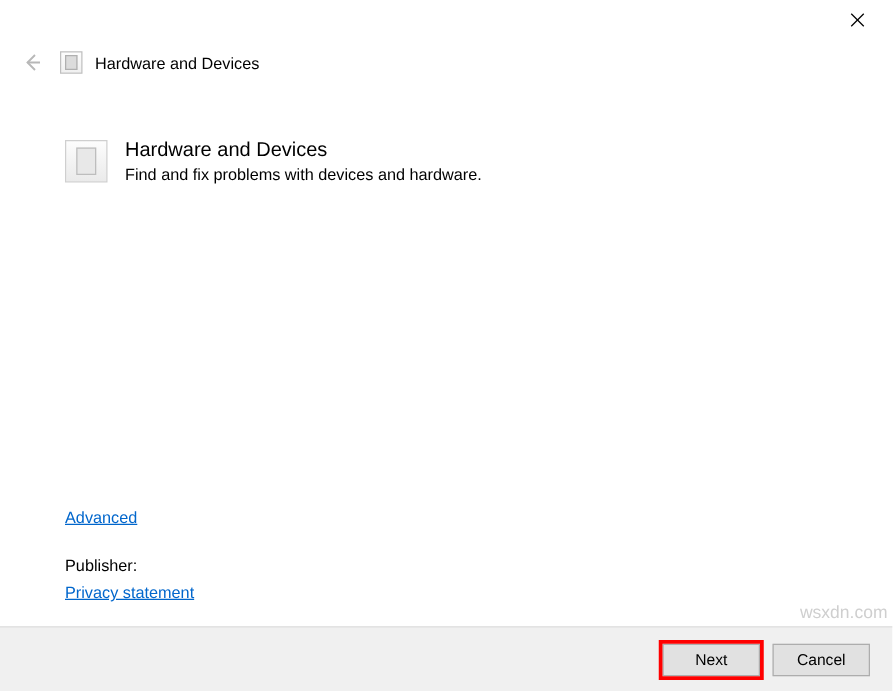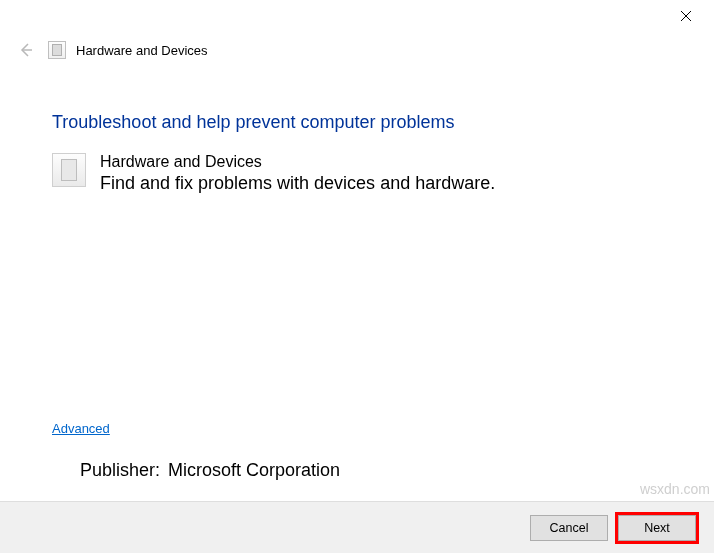--- a/index.html
+++ b/index.html
@@ -82,41 +82,40 @@
     }
     .item-icon::after{
       content:"";width:14px;height:20px;background:#e8e8e8;border:1px solid #bdbdbd;
     }
     .item-title {
       font-size: 16px;
       color: #000;
       margin-bottom: 2px;
     }
     .item-desc {
-      font-size: 18px;
+      font-size: 13px;
       color: #000;
     }
     .lower {
       position: absolute;
       left: 52px;
       bottom: 72px;
     }
     .link {
       color: #0066cc;
       font-size: 13px;
       cursor: pointer;
       display: inline-block;
       text-decoration: underline;
     }
     .publisher-row {
       margin-top: 24px;
-      font-size: 18px;
+      font-size: 13px;
       display: flex;
       gap: 8px;
-      margin-left: 28px;
     }
     .privacy { margin-top: 6px; }
     .footer {
       position: absolute;
       bottom: 0;
       left: 0;
       right: 0;
       height: 52px;
       background: #f0f0f0;
       border-top: 1px solid #dedede;
@@ -161,36 +160,37 @@
     <svg width="18" height="18" viewBox="0 0 18 18">
         <path d="M11 3 L5 9 L11 15" fill="none" stroke="#b8b8b8" stroke-width="1.5"></path>
         <line x1="5" y1="9" x2="15" y2="9" stroke="#b8b8b8" stroke-width="1.5"></line>
       </svg>
   </div>
   <div class="header-icon"></div>
   <div class="header-title">Hardware and Devices</div>
 </div>
 
 <div class="content">
-  <div class="heading">Troubleshoot and help prevent computer problems</div>
   <div class="item-row">
     <div class="item-icon"></div>
     <div>
       <div class="item-title">Hardware and Devices</div>
       <div class="item-desc">Find and fix problems with devices and hardware.</div>
     </div>
   </div>
 </div>
 
 <div class="lower">
   <span class="link">Advanced</span>
   <div class="publisher-row">
     <span>Publisher:</span>
-    <span>Microsoft Corporation</span>
+  </div>
+  <div class="privacy">
+    <span class="link">Privacy statement</span>
   </div>
 </div>
 
 <div class="footer">
+  <button class="btn btn-highlight">Next</button>
   <button class="btn">Cancel</button>
-  <button class="btn btn-highlight">Next</button>
 </div>
 
 <div class="watermark">wsxdn.com</div>
 
 </body></html>

